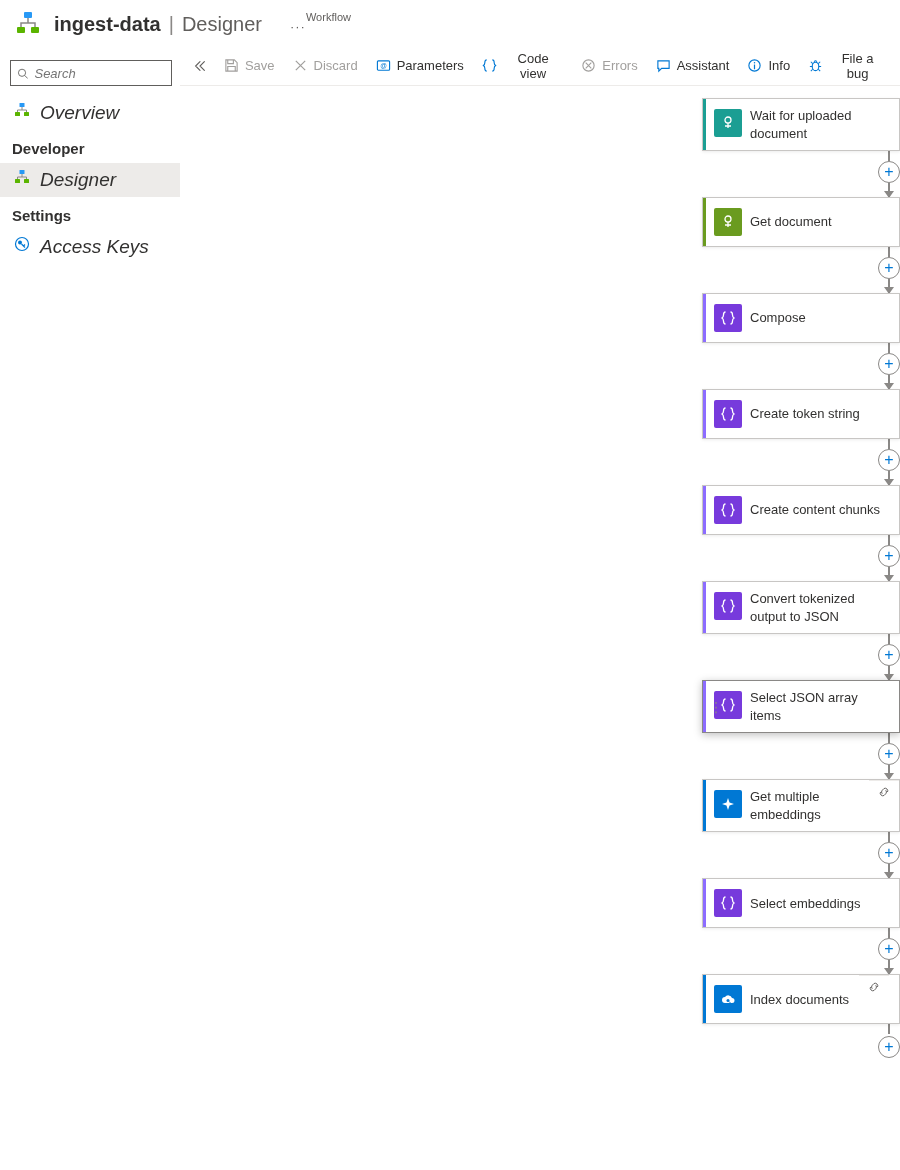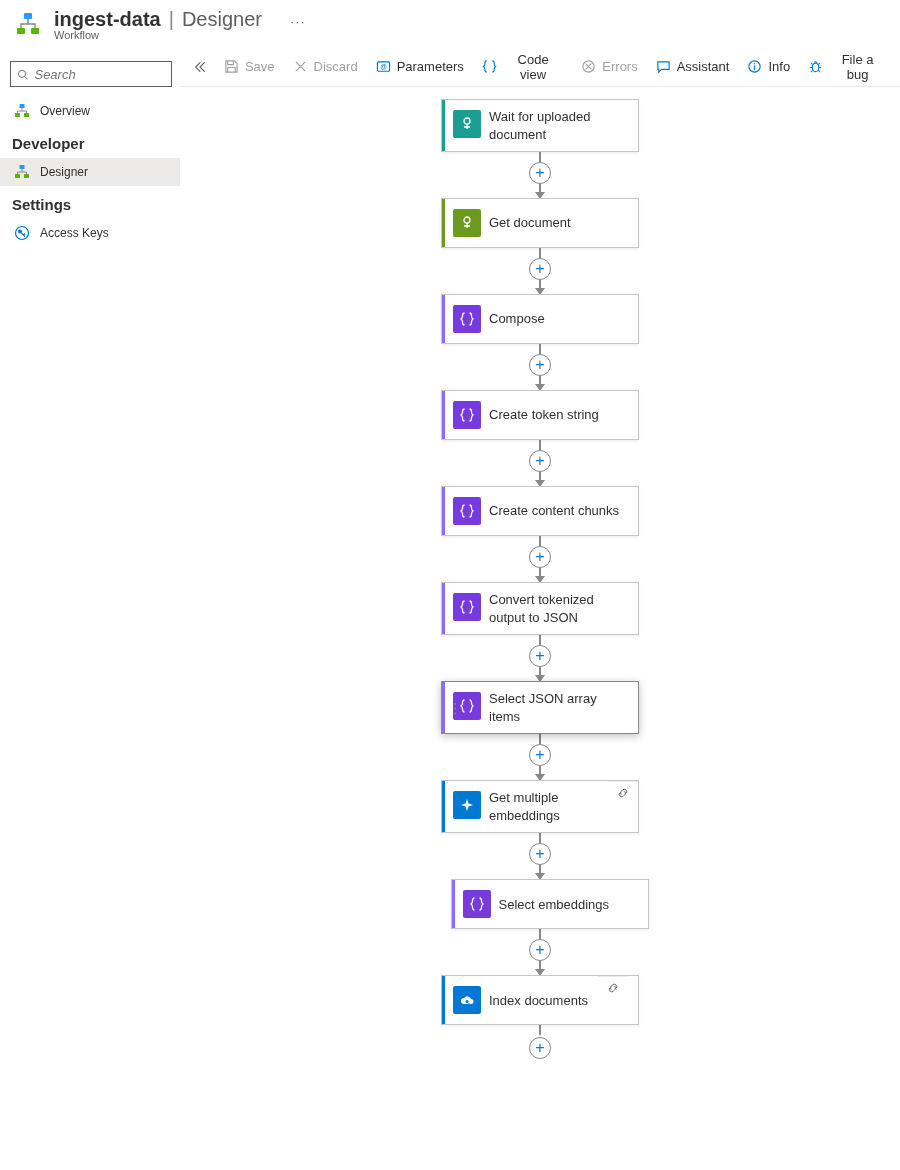--- a/index.html
+++ b/index.html
@@ -16,21 +16,21 @@
   .header {
     display: flex;
     align-items: center;
     padding: 8px 12px 6px 12px;
     gap: 10px;
   }
   .header-icon {
     width: 32px; height: 32px;
     display:flex; align-items:center; justify-content:center;
   }
-  .title-area { display:flex; flex-direction: column; }
+  .title-area { display:flex; }
   .title-line { display:flex; align-items: baseline; gap: 8px; }
   .title-name { font-size: 20px; font-weight: 600; }
   .title-sep { color: #8a8886; font-size: 20px; font-weight:300; }
   .title-sub { font-size: 20px; color: #605e5c; font-weight:300; }
   .title-small { font-size: 11px; color: #605e5c; margin-top:-2px; }
   .title-dots { margin-left: 20px; color: #605e5c; cursor:pointer; letter-spacing:1px; }
 
   
   .body {
     display:flex;
@@ -49,25 +49,26 @@
     display:flex; align-items:center;
     padding: 12px 6px;
     gap:6px;
   }
   .search-box input {
     border:none; outline:none; font-size:13px; width:100%;
     font-style: italic;
     color:#605e5c;
   }
   .nav-item {
-    display:flex; align-items:center; gap:10px;
+    display:flex; gap:10px;
     padding: 6px 8px 6px 14px;
     cursor:pointer;
-    font-size: 12px;
+    font-size: 19px;
     color:#323130;
+    font-style:italic;
   }
   .nav-item.active { background:#edebe9; }
   .nav-section {
     font-size:15px; color:#323130;
     padding: 10px 8px 6px 12px;
     font-weight: bold;
   }
   .nav-icon { width:16px; height:16px; display:flex; align-items:center; justify-content:center; flex-shrink:0; }
 
   
@@ -100,21 +101,21 @@
   }
 
   
   .canvas {
     flex:1;
     overflow:auto;
     position:relative;
     padding-top: 12px;
   }
   .flow {
-    display:flex; flex-direction:column; align-items:center;
+    display:flex; flex-direction:column; align-items:flex-end;
   }
   .node {
     width: 198px;
     border: 1px solid #c8c6c4;
     background: #ffffff;
     box-shadow: 0 1px 3px rgba(0,0,0,0.08);
     display:flex;
     min-height: 48px;
     cursor:pointer;
     position:relative;

